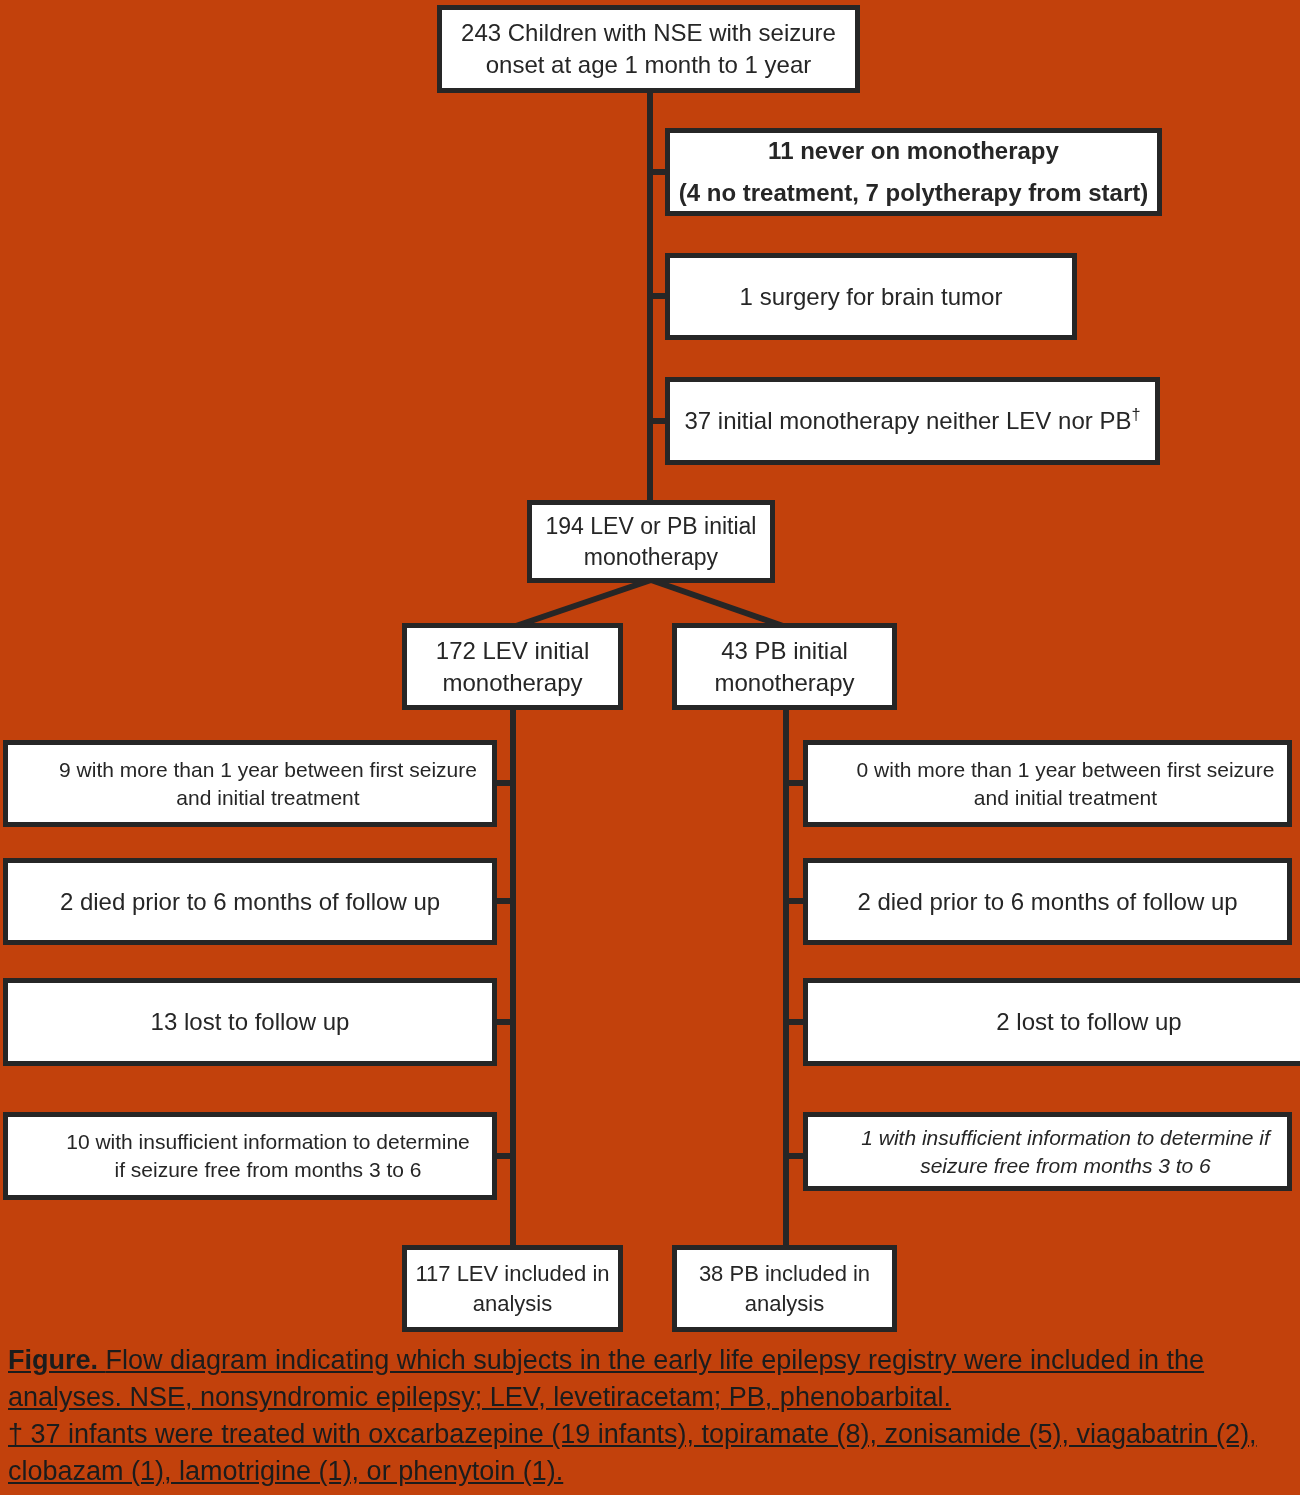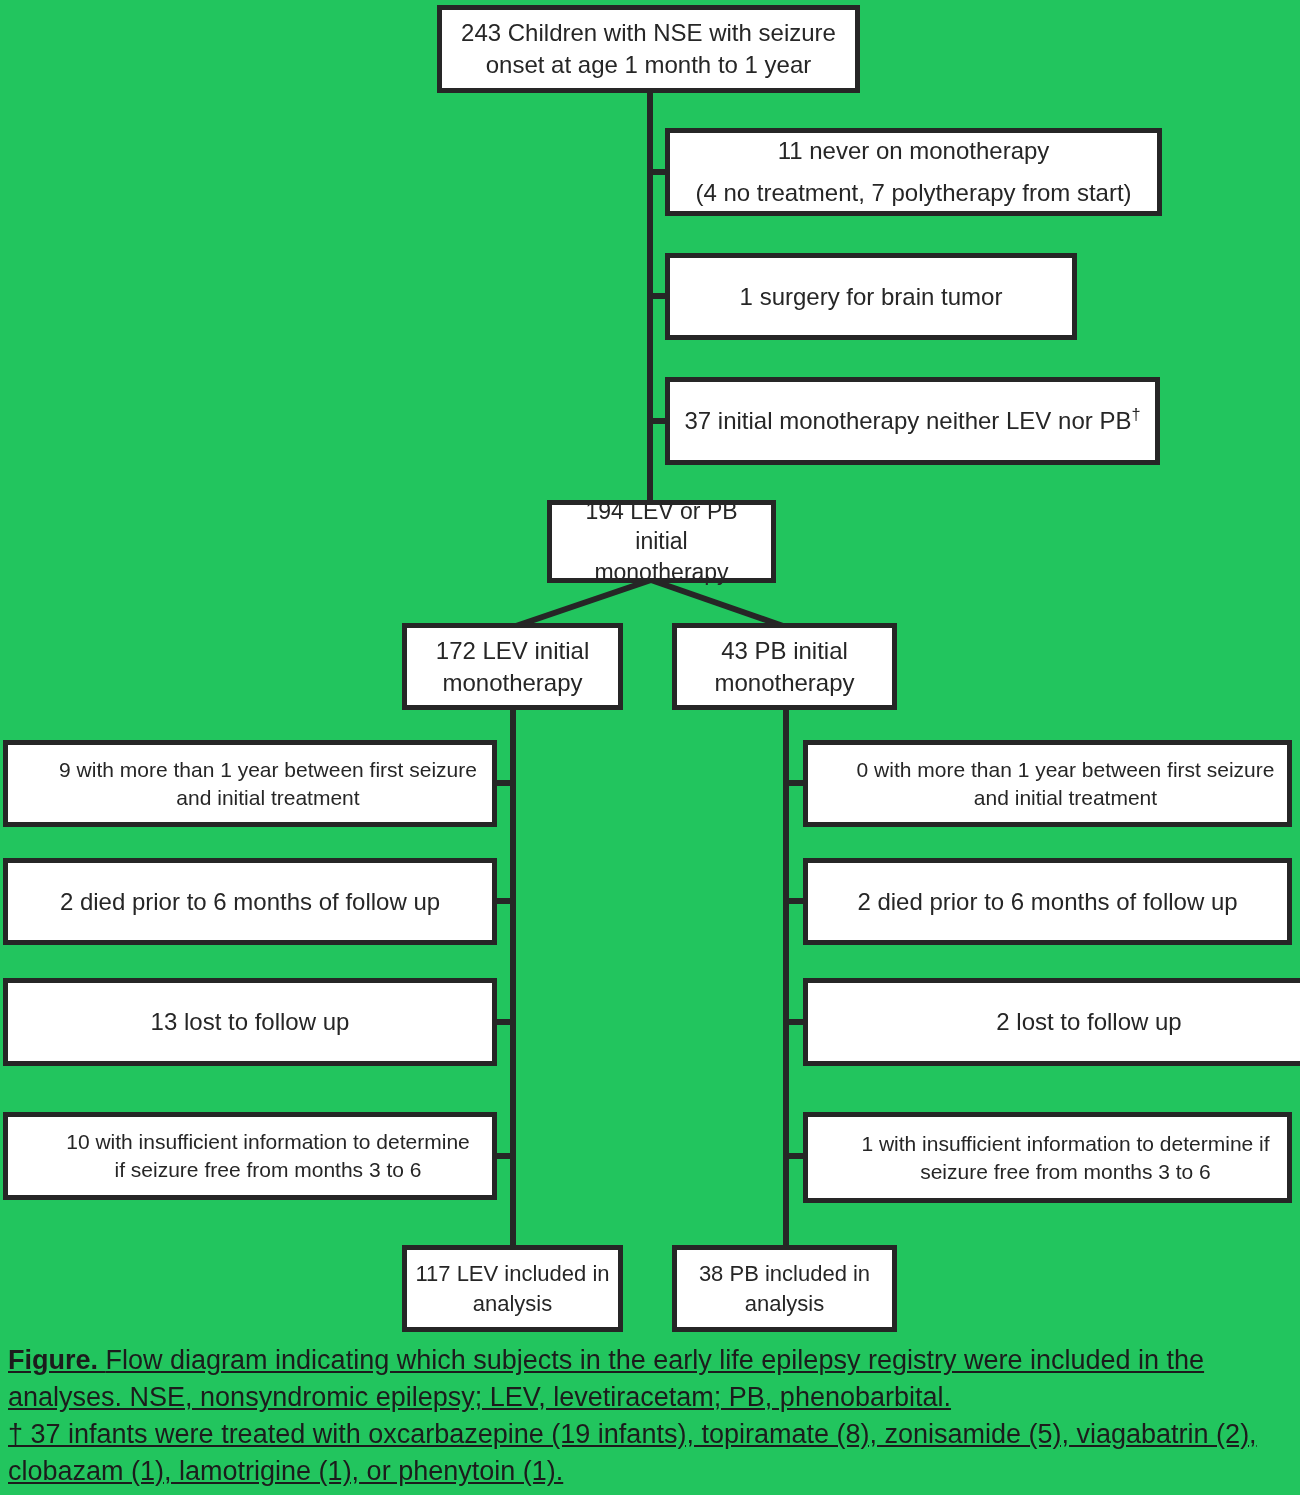--- a/index.html
+++ b/index.html
@@ -1,20 +1,20 @@
 <!DOCTYPE html>
 <html><head>
 <meta charset="utf-8">
 <style>
   html, body { margin: 0; padding: 0; background: #ffffff; }
   .page {
     position: relative;
     width: 1300px;
     height: 1495px;
-    background: #22c55e;
+    background: #c2410c;
     font-family: "Liberation Sans", sans-serif;
     color: #1f1f1f;
     overflow: hidden;
   }
   .connectors {
     position: absolute;
     left: 0; top: 0;
     width: 1300px; height: 1495px;
   }
   .box {
@@ -87,34 +87,34 @@
       <path d="M785 1022 L806 1022"></path>
       <path d="M785 1156 L806 1156"></path>
     </g>
   </svg>
 
   <div class="box" style="left:437px; top:5px; width:423px; height:88px;">
     <div class="box-text">243 Children with NSE with seizure
 onset at age 1 month to 1 year</div>
   </div>
 
-  <div class="box lh-wide" style="left:665px; top:128px; width:497px; height:88px;">
+  <div class="box lh-wide" style="left:665px; top:128px; width:497px; height:88px;font-weight:bold;">
     <div class="box-text">11 never on monotherapy
 (4 no treatment, 7 polytherapy from start)</div>
   </div>
 
   <div class="box" style="left:665px; top:253px; width:412px; height:87px;">
     <div class="box-text">1 surgery for brain tumor</div>
   </div>
 
   <div class="box" style="left:665px; top:377px; width:495px; height:88px;">
     <div class="box-text"><span>37 initial monotherapy neither LEV nor PB</span><sup class="dagger">†</sup></div>
   </div>
 
-  <div class="box fs23" style="left:527px; top:500px; width:229px; height:83px;margin-left:20px;">
+  <div class="box fs23" style="left:527px; top:500px; width:248px; height:83px;">
     <div class="box-text">194 LEV or PB initial
 monotherapy</div>
   </div>
 
   <div class="box" style="left:402px; top:623px; width:221px; height:87px;">
     <div class="box-text">172 LEV initial
 monotherapy</div>
   </div>
 
   <div class="box" style="left:672px; top:623px; width:225px; height:87px;justify-content:center;">
@@ -146,21 +146,21 @@
   </div>
 
   <div class="box" style="left:803px; top:858px; width:489px; height:87px;">
     <div class="box-text">2 died prior to 6 months of follow up</div>
   </div>
 
   <div class="box" style="left:803px; top:978px; width:572px; height:88px;">
     <div class="box-text">2 lost to follow up</div>
   </div>
 
-  <div class="box fs21" style="left:803px; top:1112px; width:489px; height:91px;">
+  <div class="box fs21" style="left:803px; top:1112px; width:489px; height:79px;font-style:italic;">
     <div class="box-text">1 with insufficient information to determine if
 seizure free from months 3 to 6</div>
   </div>
 
   <div class="box fs22" style="left:402px; top:1245px; width:221px; height:87px;">
     <div class="box-text">117 LEV included in
 analysis</div>
   </div>
 
   <div class="box fs22" style="left:672px; top:1245px; width:225px; height:87px;">

